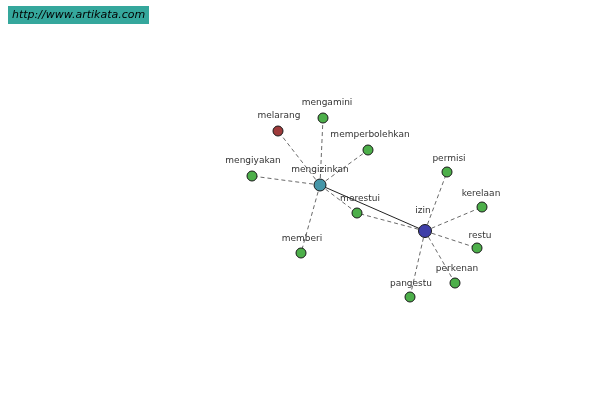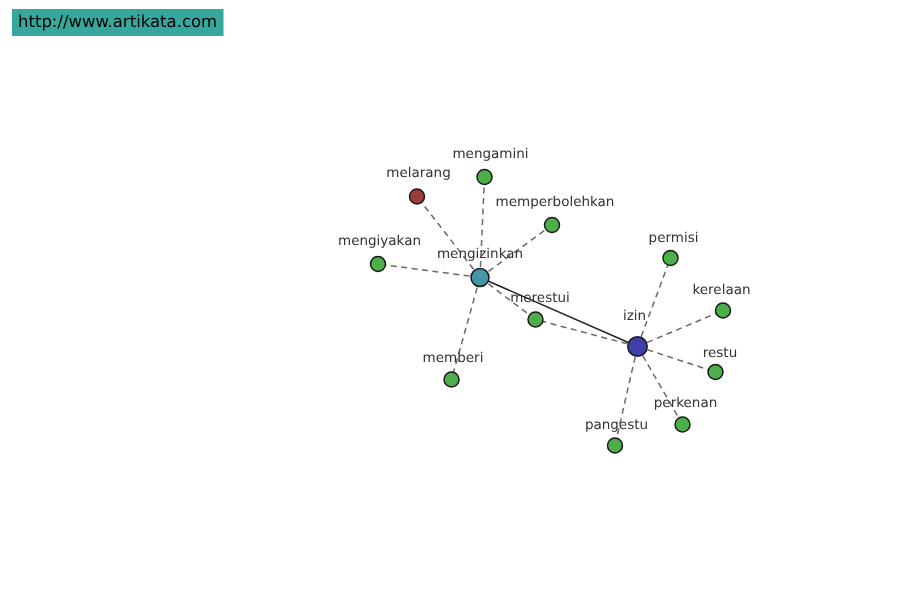--- a/index.html
+++ b/index.html
@@ -3,20 +3,21 @@
 <meta charset="utf-8">
 <style>
   html,body{margin:0;padding:0;background:#fff;}
   body{font-family:"DejaVu Sans", "Liberation Sans", sans-serif;}
   #screen{position:relative;width:600px;height:400px;background:#ffffff;overflow:hidden;}
   .addr{
     position:absolute;left:8px;top:6px;
     font-size:11px;color:#000;
     padding:2px 4px;line-height:14px;
     white-space:nowrap;
+    font-style:italic;
   }
   svg{position:absolute;left:0;top:0;}
   .node-label{
     font-family:"DejaVu Sans","Liberation Sans",sans-serif;
     font-size:9px;
     cursor:pointer;
   }
   .graph-node{cursor:pointer;}
 </style>
 </head>

